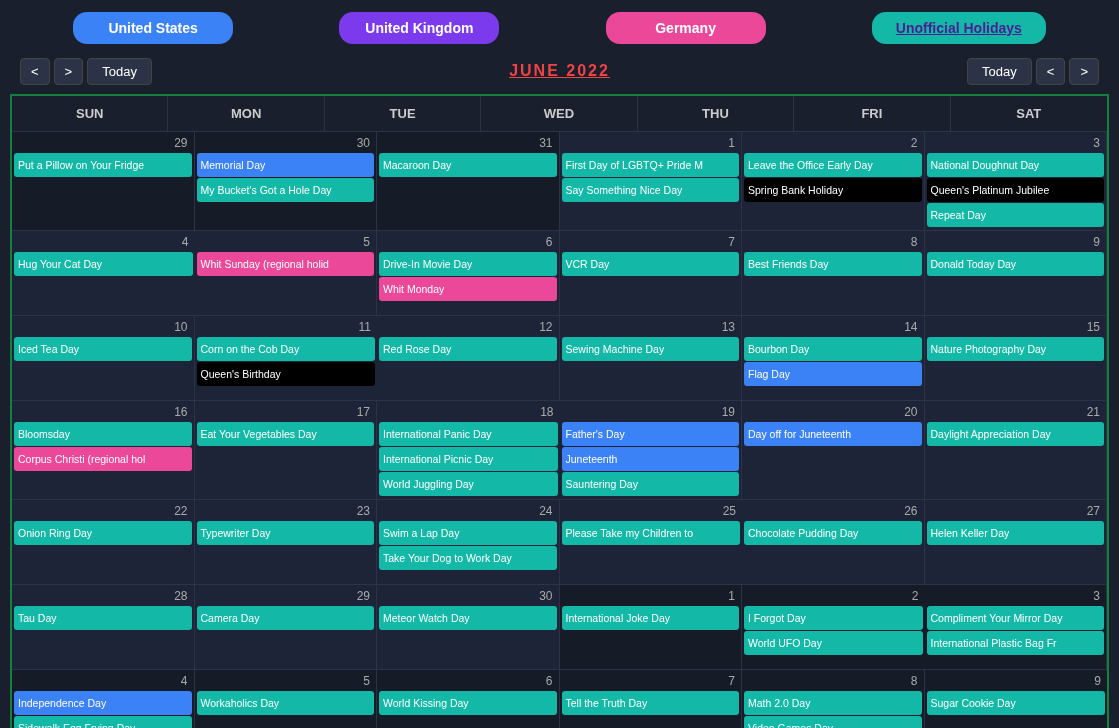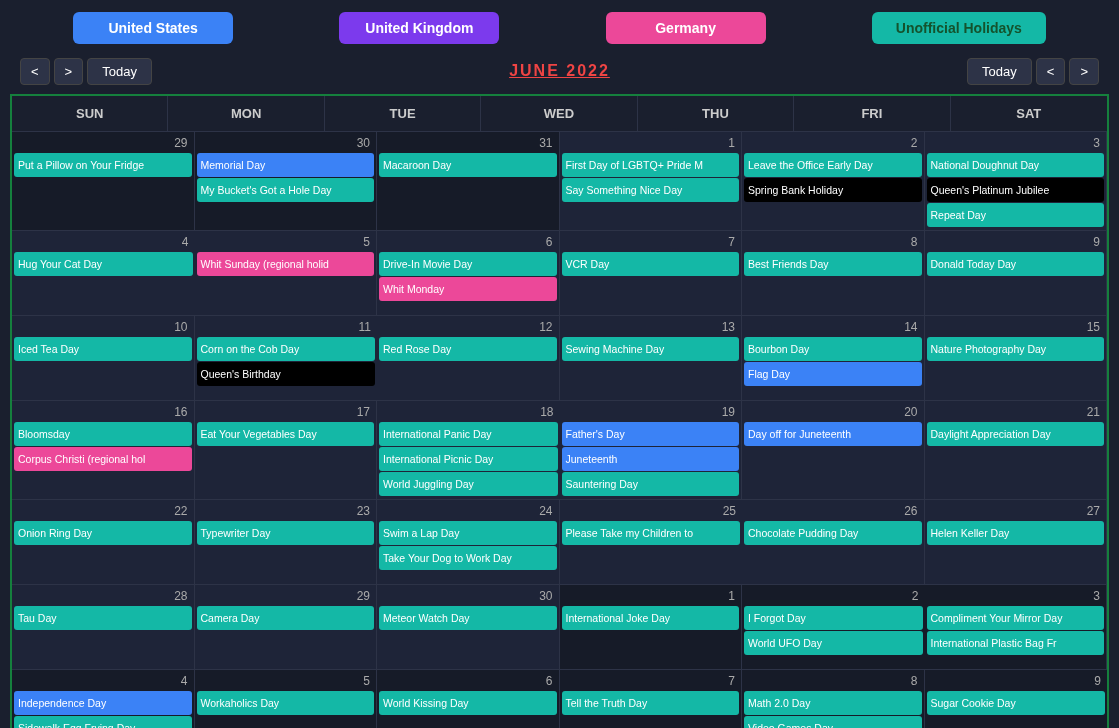--- a/index.html
+++ b/index.html
@@ -17,31 +17,31 @@
     .top-bar {
       display: flex;
       align-items: center;
       justify-content: space-around;
       padding: 12px 20px;
       background: #1a1f2e;
     }
     .country-btn {
       padding: 8px 24px;
       border: none;
-      border-radius: 6px;
+      border-radius: 14px;
       font-weight: bold;
       font-size: 14px;
       cursor: pointer;
       min-width: 160px;
       text-align: center;
     }
     .btn-us { background: #3b82f6; color: #fff; }
     .btn-uk { background: #7c3aed; color: #fff; }
     .btn-de { background: #ec4899; color: #fff; }
-    .btn-unofficial { background: #14b8a6; color: #14532d; }
+    .btn-unofficial { background: #14b8a6; color: #4c1d95; text-decoration: underline; }
 
     
     .nav-bar {
       display: flex;
       align-items: center;
       justify-content: center;
       padding: 6px 20px;
       position: relative;
       background: #1a1f2e;
     }

